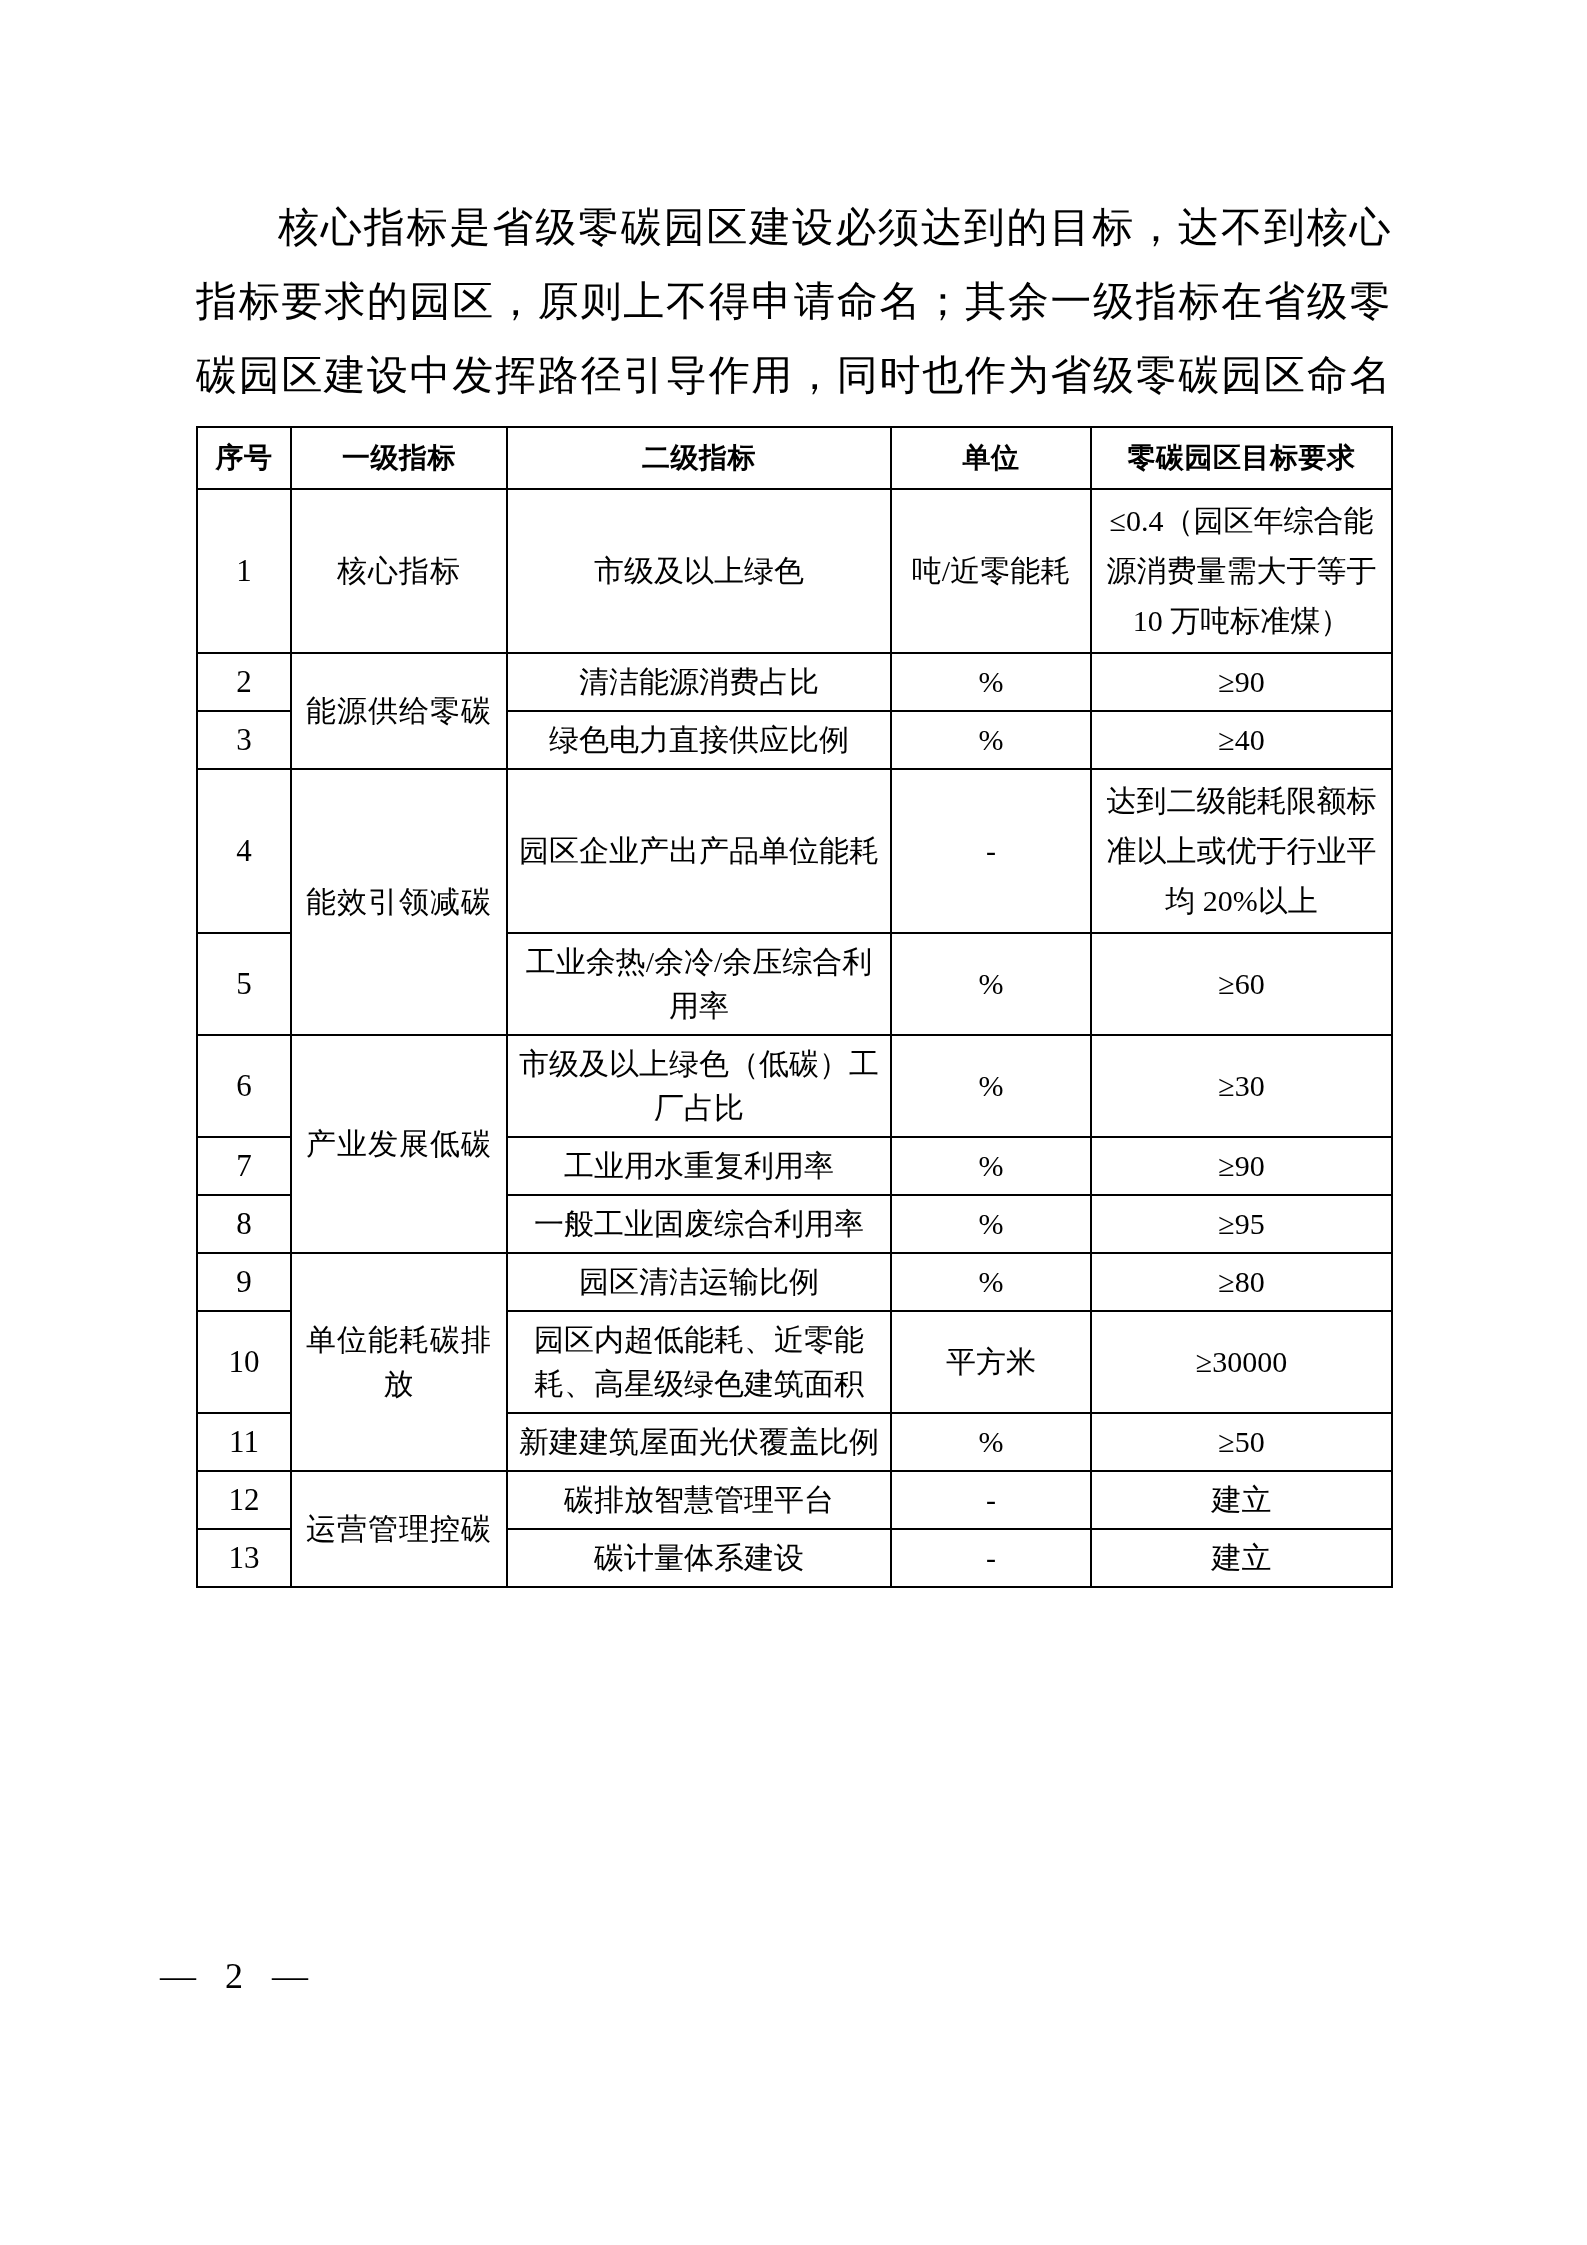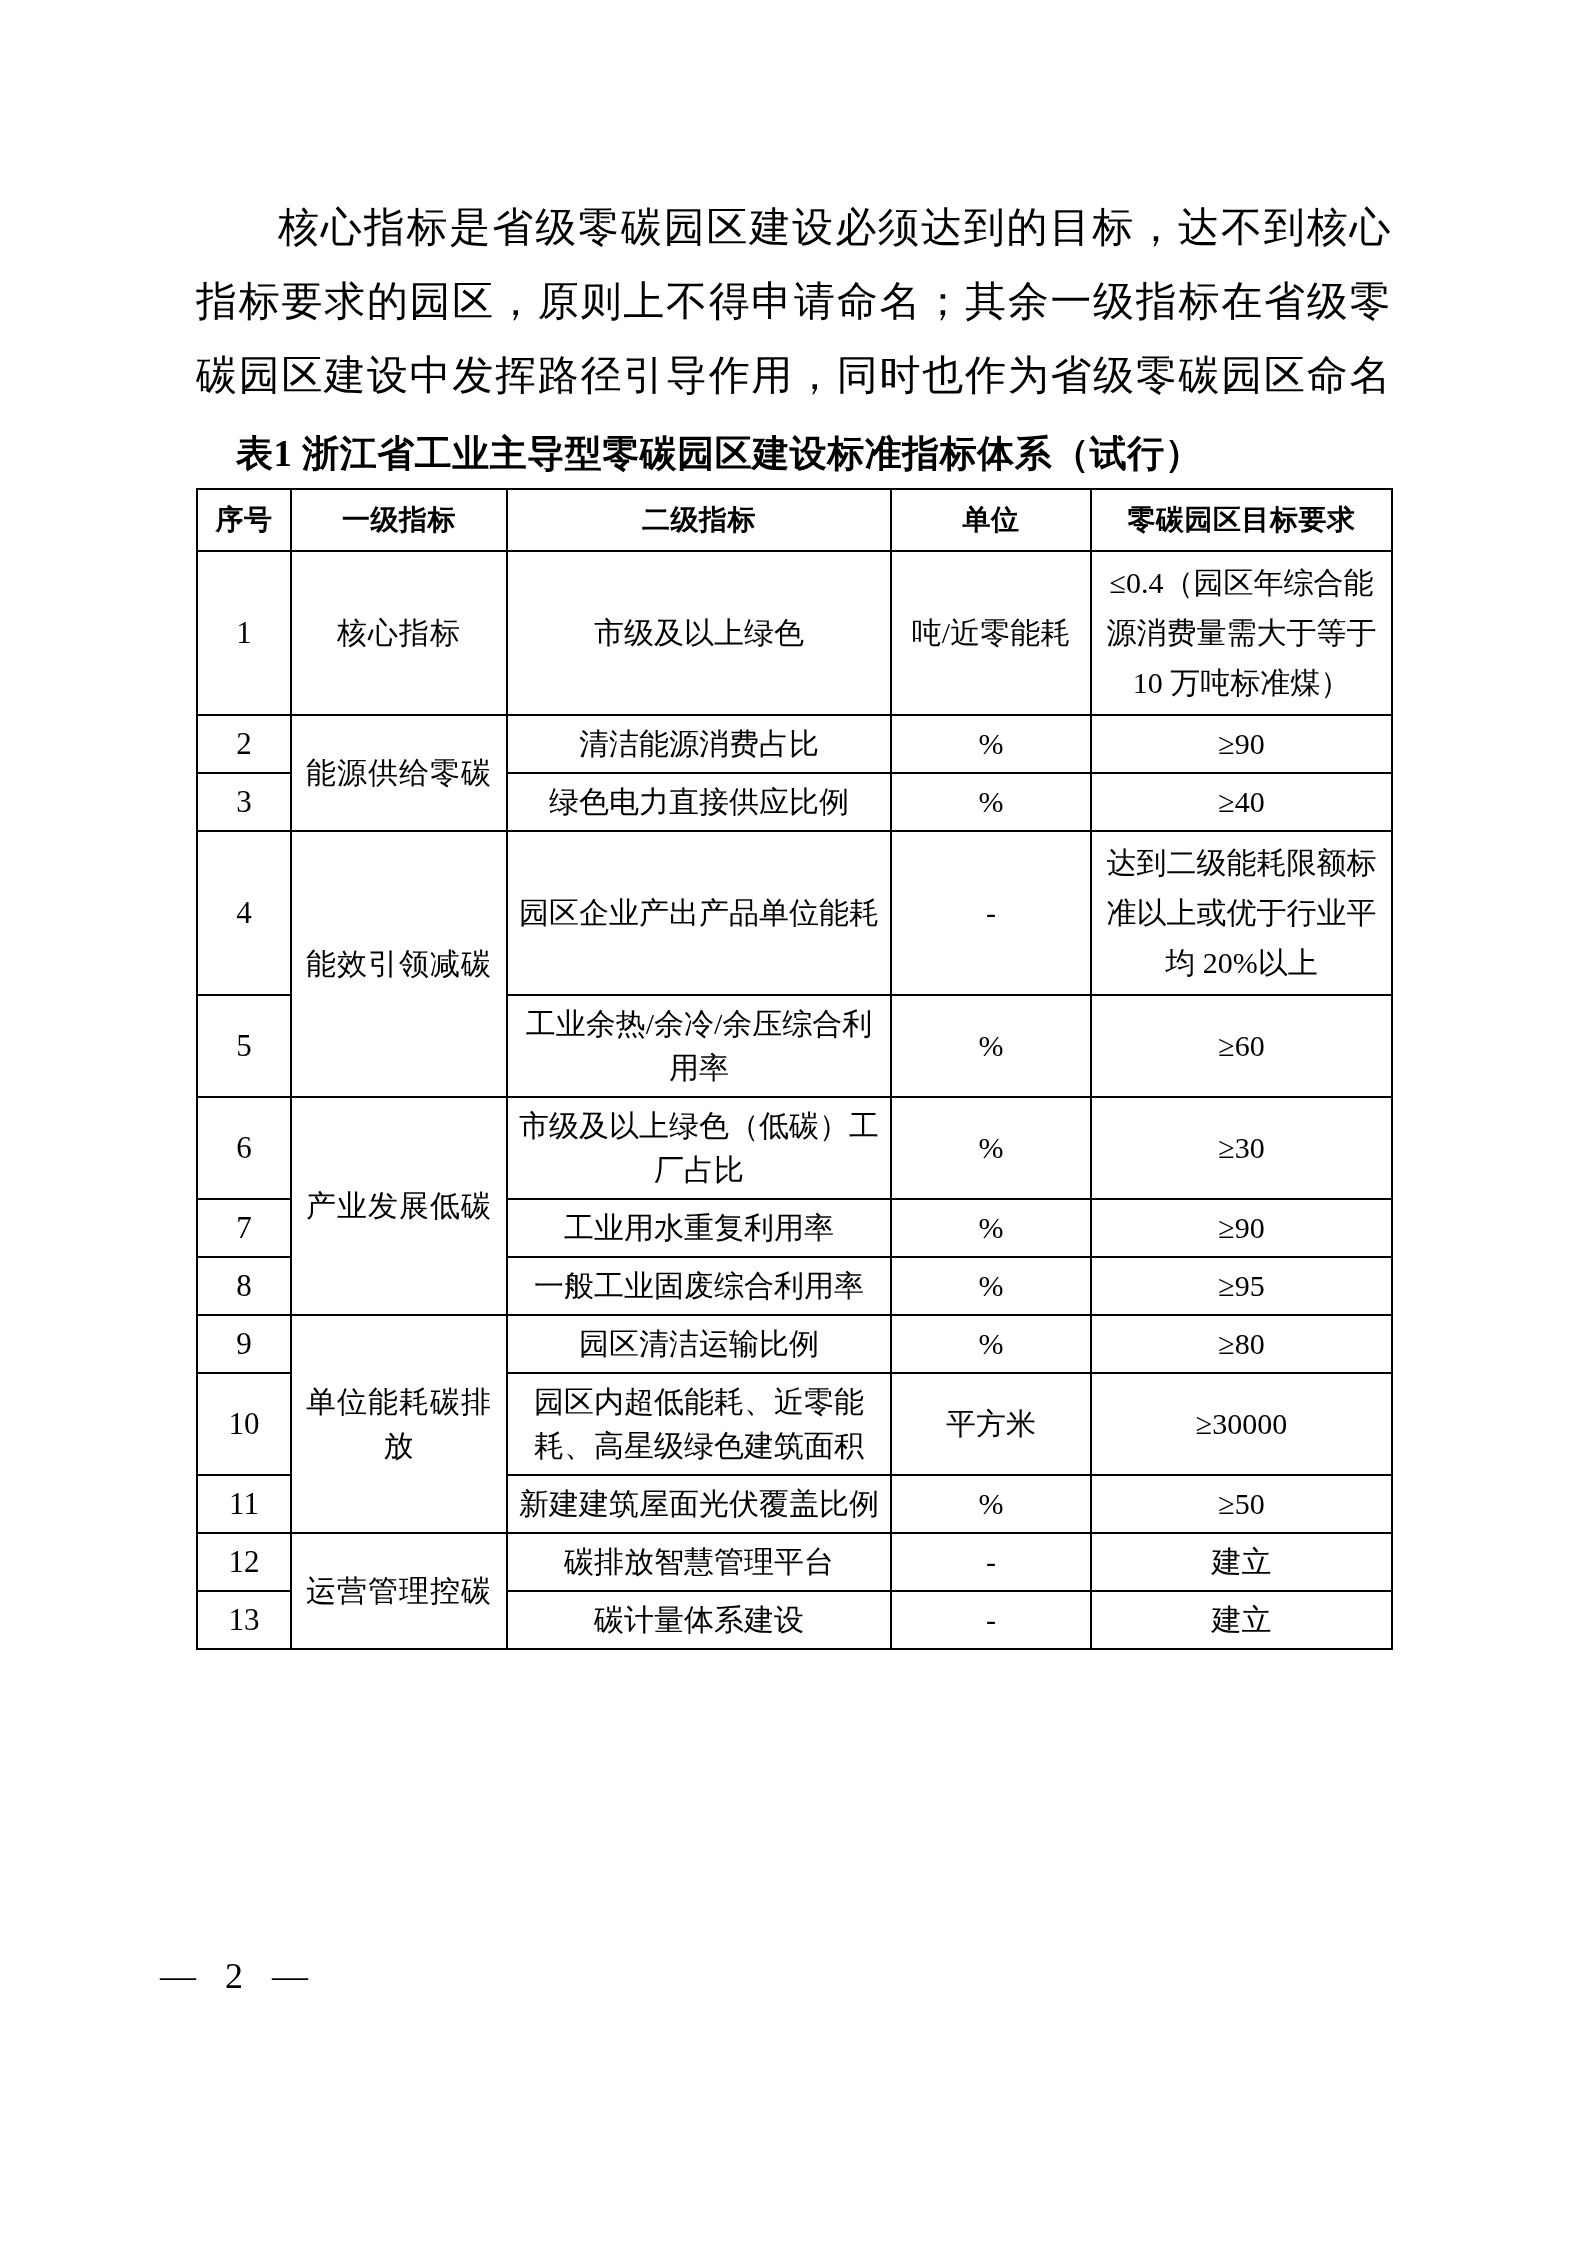--- a/index.html
+++ b/index.html
@@ -215,21 +215,20 @@
           <span>级</span>
           <span>零</span>
           <span>碳</span>
           <span>园</span>
           <span>区</span>
           <span>命</span>
           <span>名</span>
         </span>
     </div>
 
-    <div class="table-caption">表1 浙江省工业主导型零碳园区建设标准指标体系（试行）</div>
 
     <table class="idx">
       <colgroup>
         <col class="c1">
           <col class="c2">
           <col class="c3">
           <col class="c4">
           <col class="c5">
       </colgroup>
       <thead>

